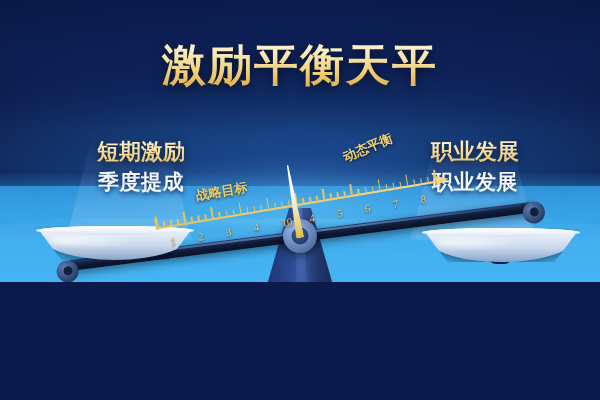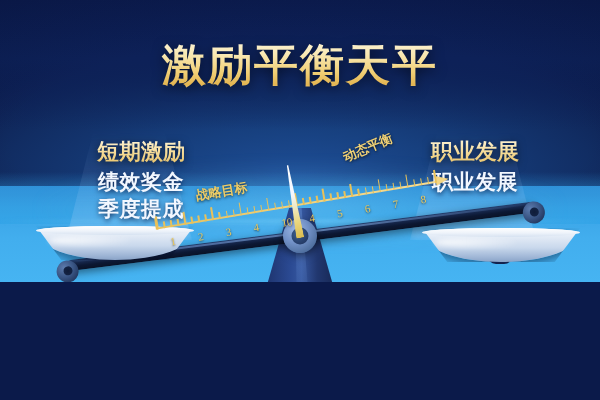--- a/index.html
+++ b/index.html
@@ -297,21 +297,20 @@
   <div class="floor-line"></div>
   <div class="floor-glow"></div>
 
   <div class="title">激励平衡天平</div>
 
   <div class="beam-light l"></div>
   <div class="beam-light r"></div>
 
   <div class="side left">
     <div class="head">短期激励</div>
-    <div class="sub">绩效奖金</div>
     <div class="sub">季度提成</div>
   </div>
 
   <div class="side right">
     <div class="head">职业发展</div>
     <div class="sub">职业发展</div>
   </div>
 
   <div class="scale">
 

